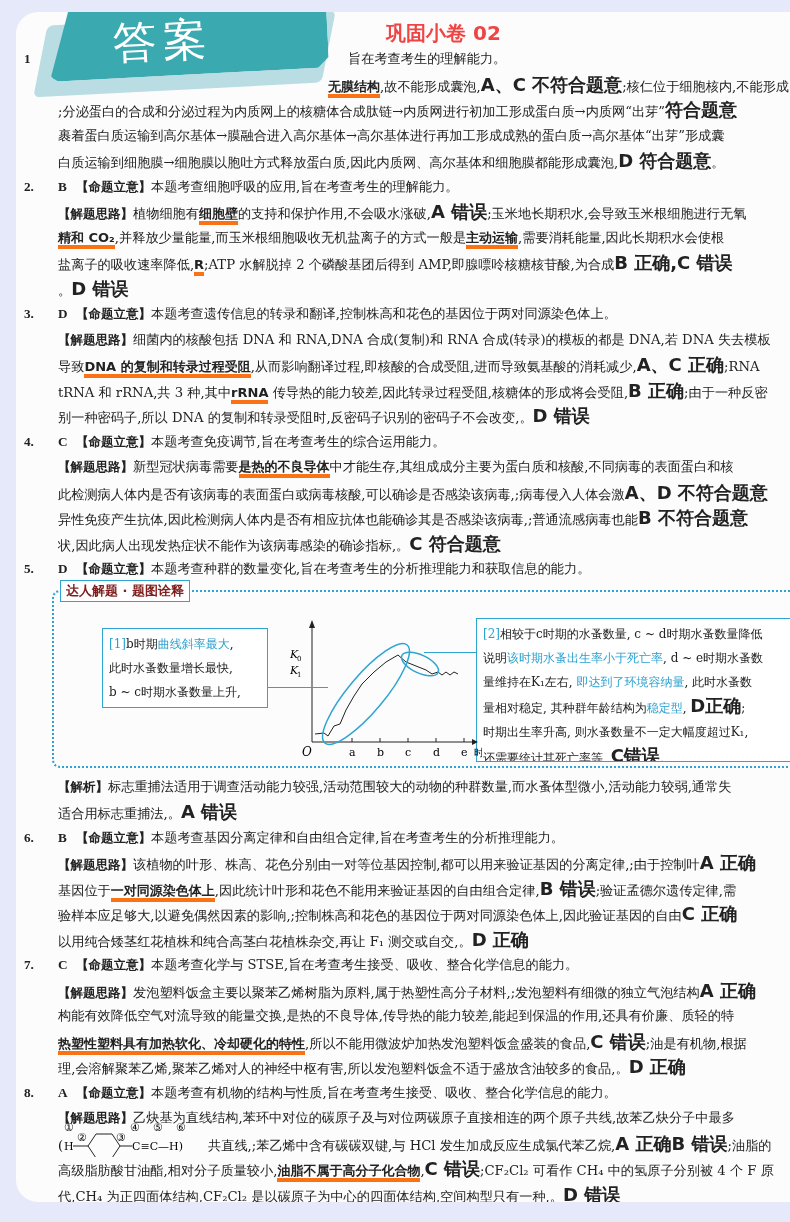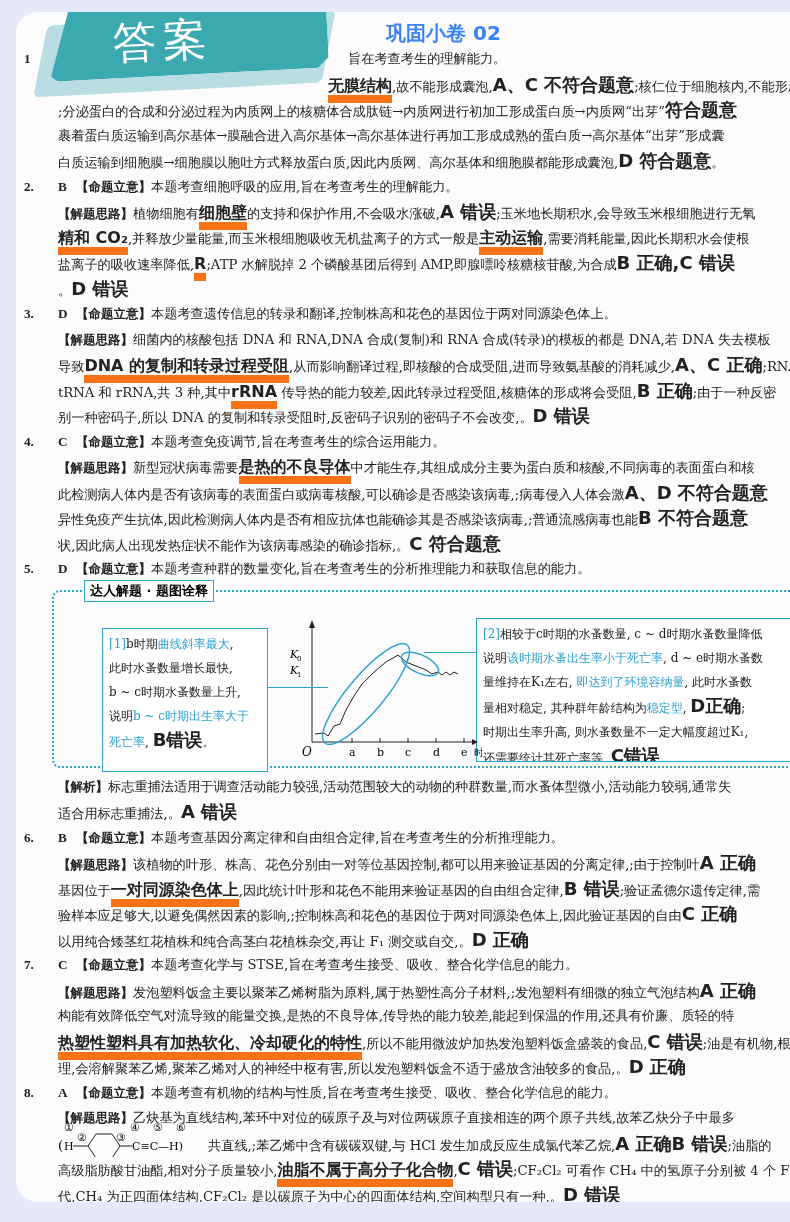--- a/index.html
+++ b/index.html
@@ -40,69 +40,69 @@
   .badge span {
     color: #fff;
     font-family: "DejaVu Sans", sans-serif;
     font-size: 44px;
     letter-spacing: 6px;
     margin-right: 50px;
   }
   .title {
     position: absolute; left: 370px; top: 8px;
     font-family: "DejaVu Sans", sans-serif;
-    font-size: 20px; font-weight: bold; color: #3b82f6;
+    font-size: 20px; font-weight: bold; color: #ef4444;
   }
   .content {
     position: absolute; left: 0; top: 34px;
     width: 800px;
     font-size: 13.2px;
     line-height: 25.5px;
     white-space: nowrap;
   }
   .line { height: 25.5px; padding-left: 42px; }
   .qline { height: 25.5px; padding-left: 8px; }
   .qnum { font-weight: bold; display: inline-block; width: 34px; font-family: "Liberation Serif", serif; }
   .tag { font-weight: bold; font-family: "DejaVu Sans", sans-serif; font-size: 12.5px; text-align: center; }
   b, .b { font-weight: bold; font-family: "DejaVu Sans", sans-serif; font-size: 18px; }
-  .u { border-bottom: 8px solid #f97316; font-weight: bold; font-family: "DejaVu Sans", sans-serif; font-size: 16px; }
+  .u { border-bottom: 4px solid #f97316; font-weight: bold; font-family: "DejaVu Sans", sans-serif; font-size: 13px; }
 
   
   .figbox {
     position: relative;
     margin-left: 36px;
     width: 780px; height: 178px;
     margin-top: 8px; margin-bottom: 6px;
     border-top: 2px dotted #2ea4d2;
     border-left: 2px dotted #2ea4d2;
     border-bottom: 2px dotted #2ea4d2;
     border-radius: 8px 0 0 8px;
   }
   .fig-label {
-    position: absolute; left: 30px; top: -12px;
+    position: absolute; left: 6px; top: -12px;
     background: #fff;
     border: 1.5px solid #2ea4d2;
-    color: #000000;
+    color: #7f1d1d;
     font-family: "DejaVu Sans", sans-serif;
     font-weight: bold;
     font-size: 13px;
     padding: 1px 5px;
     line-height: 18px;
   }
   .note {
     position: absolute;
     border: 1.5px solid #2ea4d2;
     background: #fff;
     font-size: 12px;
     line-height: 24px;
     padding: 3px 6px;
     white-space: nowrap;
     overflow: hidden;
   }
-  .note1 { left: 48px; top: 36px; width: 166px; height: 144px; }
+  .note1 { left: 48px; top: 36px; width: 166px; height: 80px; }
   .note2 { left: 422px; top: 26px; width: 360px; height: 144px; border-right: none; }
   .blue { color: #2aa0cf; }
   .chart { position: absolute; left: 228px; top: 22px; }
 </style>
 </head>
 <body>
 
 <div class="card">
   <div class="badge-shadow"></div>
   <div class="badge">

